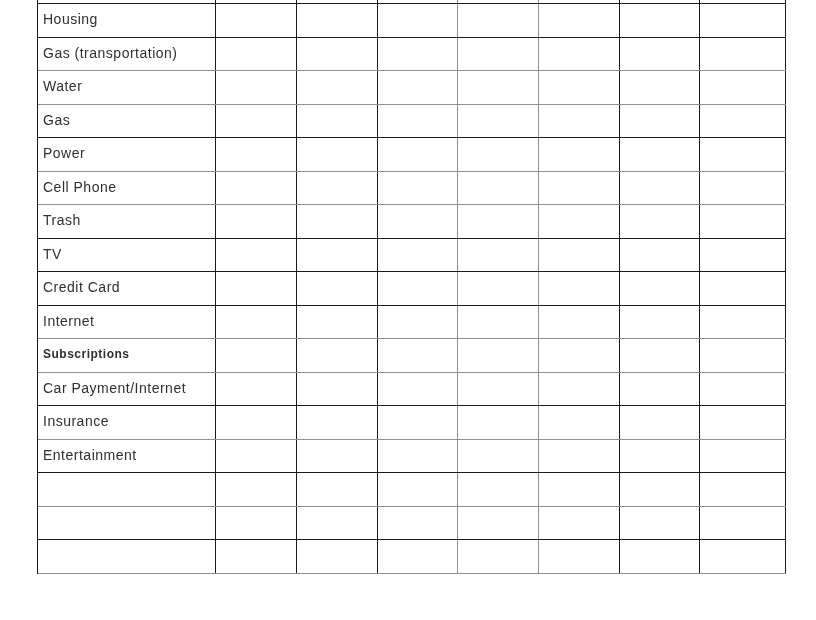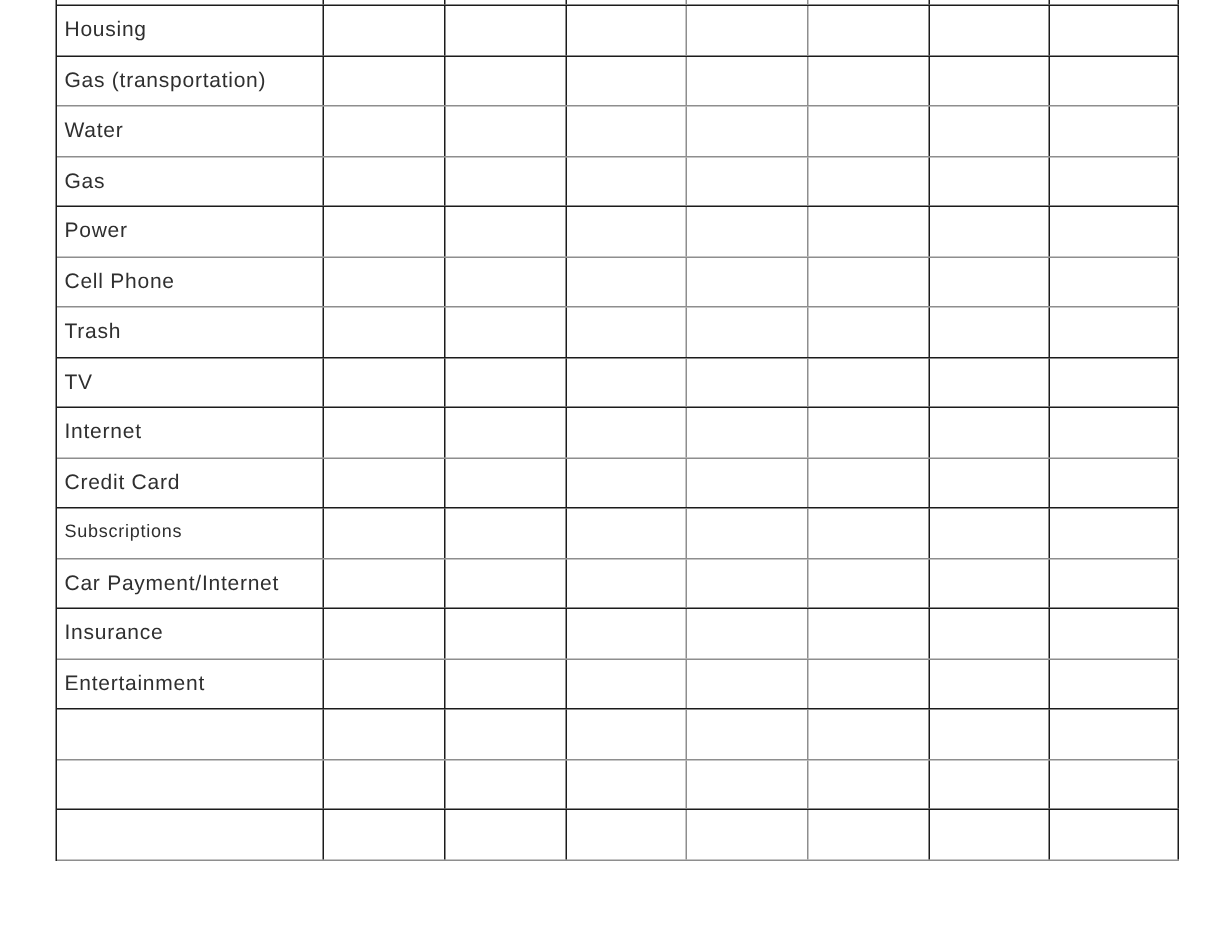--- a/index.html
+++ b/index.html
@@ -47,20 +47,21 @@
     display: flex;
     align-items: center;
     padding: 0 4px 2px 5px;
     font-size: 14px;
     letter-spacing: 0.5px;
     color: var(--text-color, #2f2f2f);
     white-space: nowrap;
   }
   .label-cell.small {
     font-size: 12px;
+    font-weight: bold;
   }
 </style>
 </head>
 <body style="background: rgb(255, 255, 255);">
 
 <div class="table-wrap" id="table-root" style="--line-dark: #1b1b1b; --line-light: #8e8e8e; --text-color: #2f2f2f;">
     <div class="t-row partial-top">
       <div class="t-cell"></div>
       <div class="t-cell"></div>
       <div class="t-cell"></div>
@@ -143,32 +144,32 @@
     <div class="t-row">
       <div class="t-cell label-cell">TV</div>
       <div class="t-cell"></div>
       <div class="t-cell"></div>
       <div class="t-cell gray-r"></div>
       <div class="t-cell gray-r"></div>
       <div class="t-cell"></div>
       <div class="t-cell"></div>
       <div class="t-cell"></div>
     </div>
+    <div class="t-row">
+      <div class="t-cell label-cell">Credit Card</div>
+      <div class="t-cell"></div>
+      <div class="t-cell"></div>
+      <div class="t-cell gray-r"></div>
+      <div class="t-cell gray-r"></div>
+      <div class="t-cell"></div>
+      <div class="t-cell"></div>
+      <div class="t-cell"></div>
+    </div>
     <div class="t-row gray-b">
       <div class="t-cell label-cell">Internet</div>
-      <div class="t-cell"></div>
-      <div class="t-cell"></div>
-      <div class="t-cell gray-r"></div>
-      <div class="t-cell gray-r"></div>
-      <div class="t-cell"></div>
-      <div class="t-cell"></div>
-      <div class="t-cell"></div>
-    </div>
-    <div class="t-row">
-      <div class="t-cell label-cell">Credit Card</div>
       <div class="t-cell"></div>
       <div class="t-cell"></div>
       <div class="t-cell gray-r"></div>
       <div class="t-cell gray-r"></div>
       <div class="t-cell"></div>
       <div class="t-cell"></div>
       <div class="t-cell"></div>
     </div>
     <div class="t-row gray-b">
       <div class="t-cell label-cell small">Subscriptions</div>

